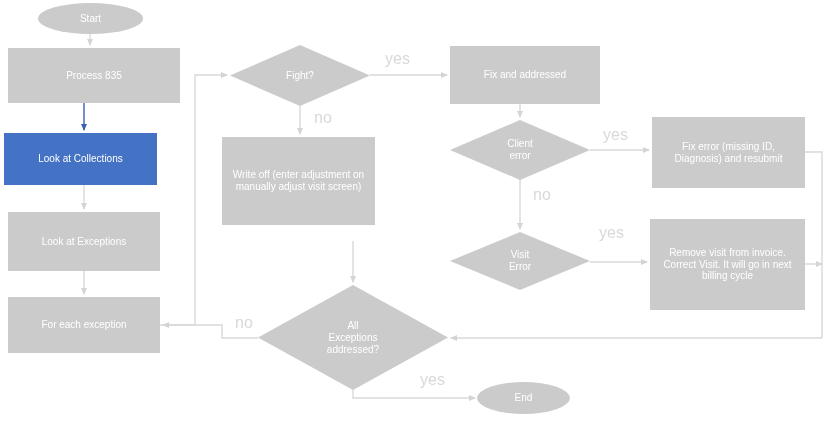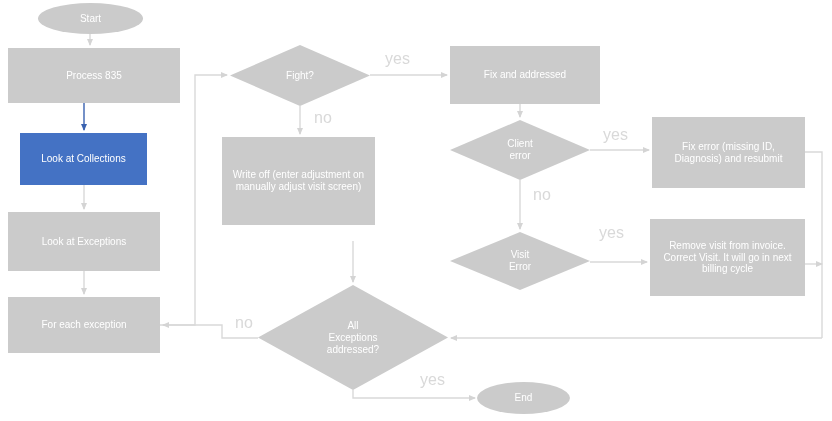--- a/index.html
+++ b/index.html
@@ -80,21 +80,21 @@
   </div>
 
   <div class="node term t13" style="left:477px;top:382px;width:93px;height:32px;">
     <span>End</span>
   </div>
 
   <div class="node proc t13" style="left:8px;top:48px;width:172px;height:55px;">
     <span>Process 835</span>
   </div>
 
-  <div class="node proc accent t13" style="left:20px;top:133px;width:127px;height:52px;">
+  <div class="node proc accent t13" style="left:4px;top:133px;width:153px;height:52px;">
     <span>Look at Collections</span>
   </div>
 
   <div class="node proc t13" style="left:8px;top:212px;width:152px;height:59px;">
     <span>Look at Exceptions</span>
   </div>
 
   <div class="node proc t13" style="left:8px;top:297px;width:152px;height:56px;">
     <span>For each exception</span>
   </div>
@@ -148,21 +148,21 @@
         <div>Visit</div>
         <div>Error</div>
       </div>
     </div>
   </div>
 
   <div class="node proc t13" style="left:652px;top:117px;width:153px;height:71px;padding:16px 8px;">
     <span>Fix error (missing ID, Diagnosis) and resubmit</span>
   </div>
 
-  <div class="node proc t13" style="left:650px;top:219px;width:155px;height:77px;padding:0 8px;">
+  <div class="node proc t13" style="left:650px;top:219px;width:155px;height:91px;padding:0 8px;">
     <span>Remove visit from invoice. Correct Visit. It will go in next billing cycle</span>
   </div>
 
   <div class="elabel t12" style="left:385px;top:50px;">yes</div>
   <div class="elabel t12" style="left:314px;top:109px;">no</div>
   <div class="elabel t12" style="left:603px;top:126px;">yes</div>
   <div class="elabel t12" style="left:533px;top:186px;">no</div>
   <div class="elabel t12" style="left:599px;top:224px;">yes</div>
   <div class="elabel t12" style="left:235px;top:314px;">no</div>
   <div class="elabel t12" style="left:420px;top:371px;">yes</div>

